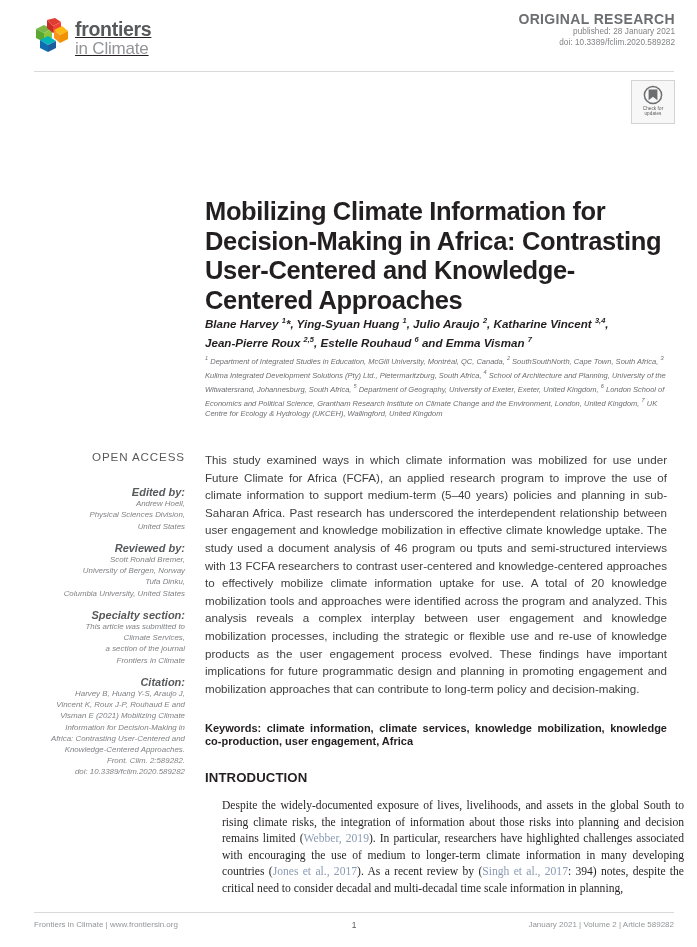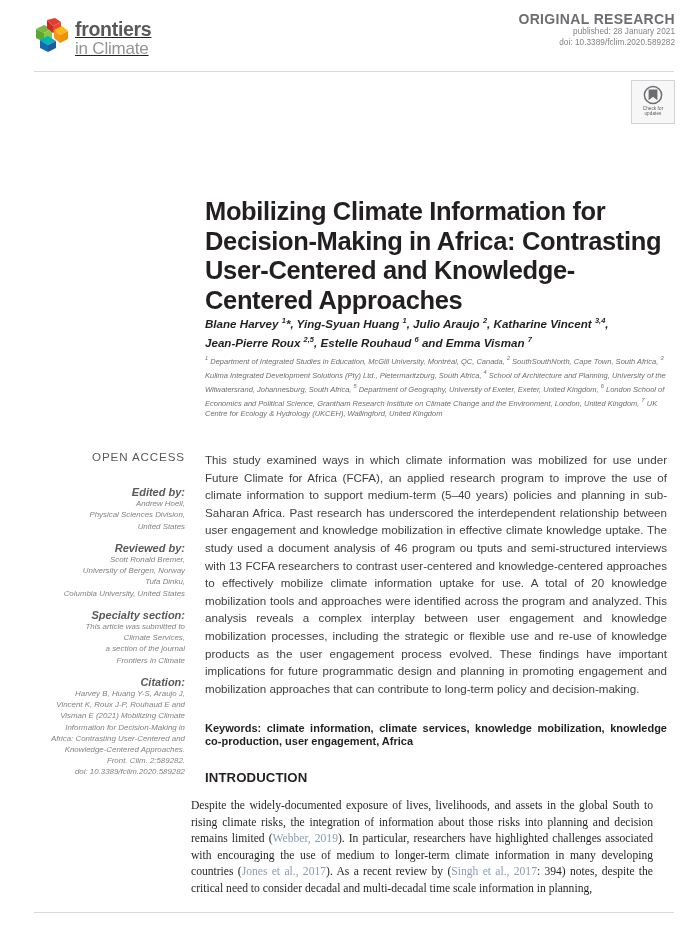--- a/index.html
+++ b/index.html
@@ -220,21 +220,21 @@
     position: absolute;
     left: 205px;
     top: 770px;
     font-size: 13.2px;
     font-weight: bold;
     letter-spacing: 0.1px;
     color: #231f20;
   }
   .body-text {
     position: absolute;
-    left: 191px;
+    left: 222px;
     top: 798px;
     width: 462px;
     font-family: "Liberation Serif", serif;
     font-size: 11.6px;
     line-height: 16.6px;
     text-align: justify;
     color: #231f20;
   }
   .cite { color: #8b9bb4; }
 
@@ -373,14 +373,19 @@
 
   <div class="keywords">
     <span>Keywords:</span>
     <span>climate information, climate services, knowledge mobilization, knowledge co-production, user engagement, Africa</span>
   </div>
 
   <div class="section-head">INTRODUCTION</div>
   <div class="body-text">Despite the widely-documented exposure of lives, livelihoods, and assets in the global South to rising climate risks, the integration of information about those risks into planning and decision remains limited (<span class="cite">Webber, 2019</span>). In particular, researchers have highlighted challenges associated with encouraging the use of medium to longer-term climate information in many developing countries (<span class="cite">Jones et al., 2017</span>). As a recent review by (<span class="cite">Singh et al., 2017</span>: 394) notes, despite the critical need to consider decadal and multi-decadal time scale information in planning,</div>
 
   <div class="rule-bottom"></div>
+  <div class="footer">
+    <span>Frontiers in Climate | www.frontiersin.org</span>
+    <span class="pg">1</span>
+    <span class="right">January 2021 | Volume 2 | Article 589282</span>
+  </div>
 
 </div>
 
 </body></html>

